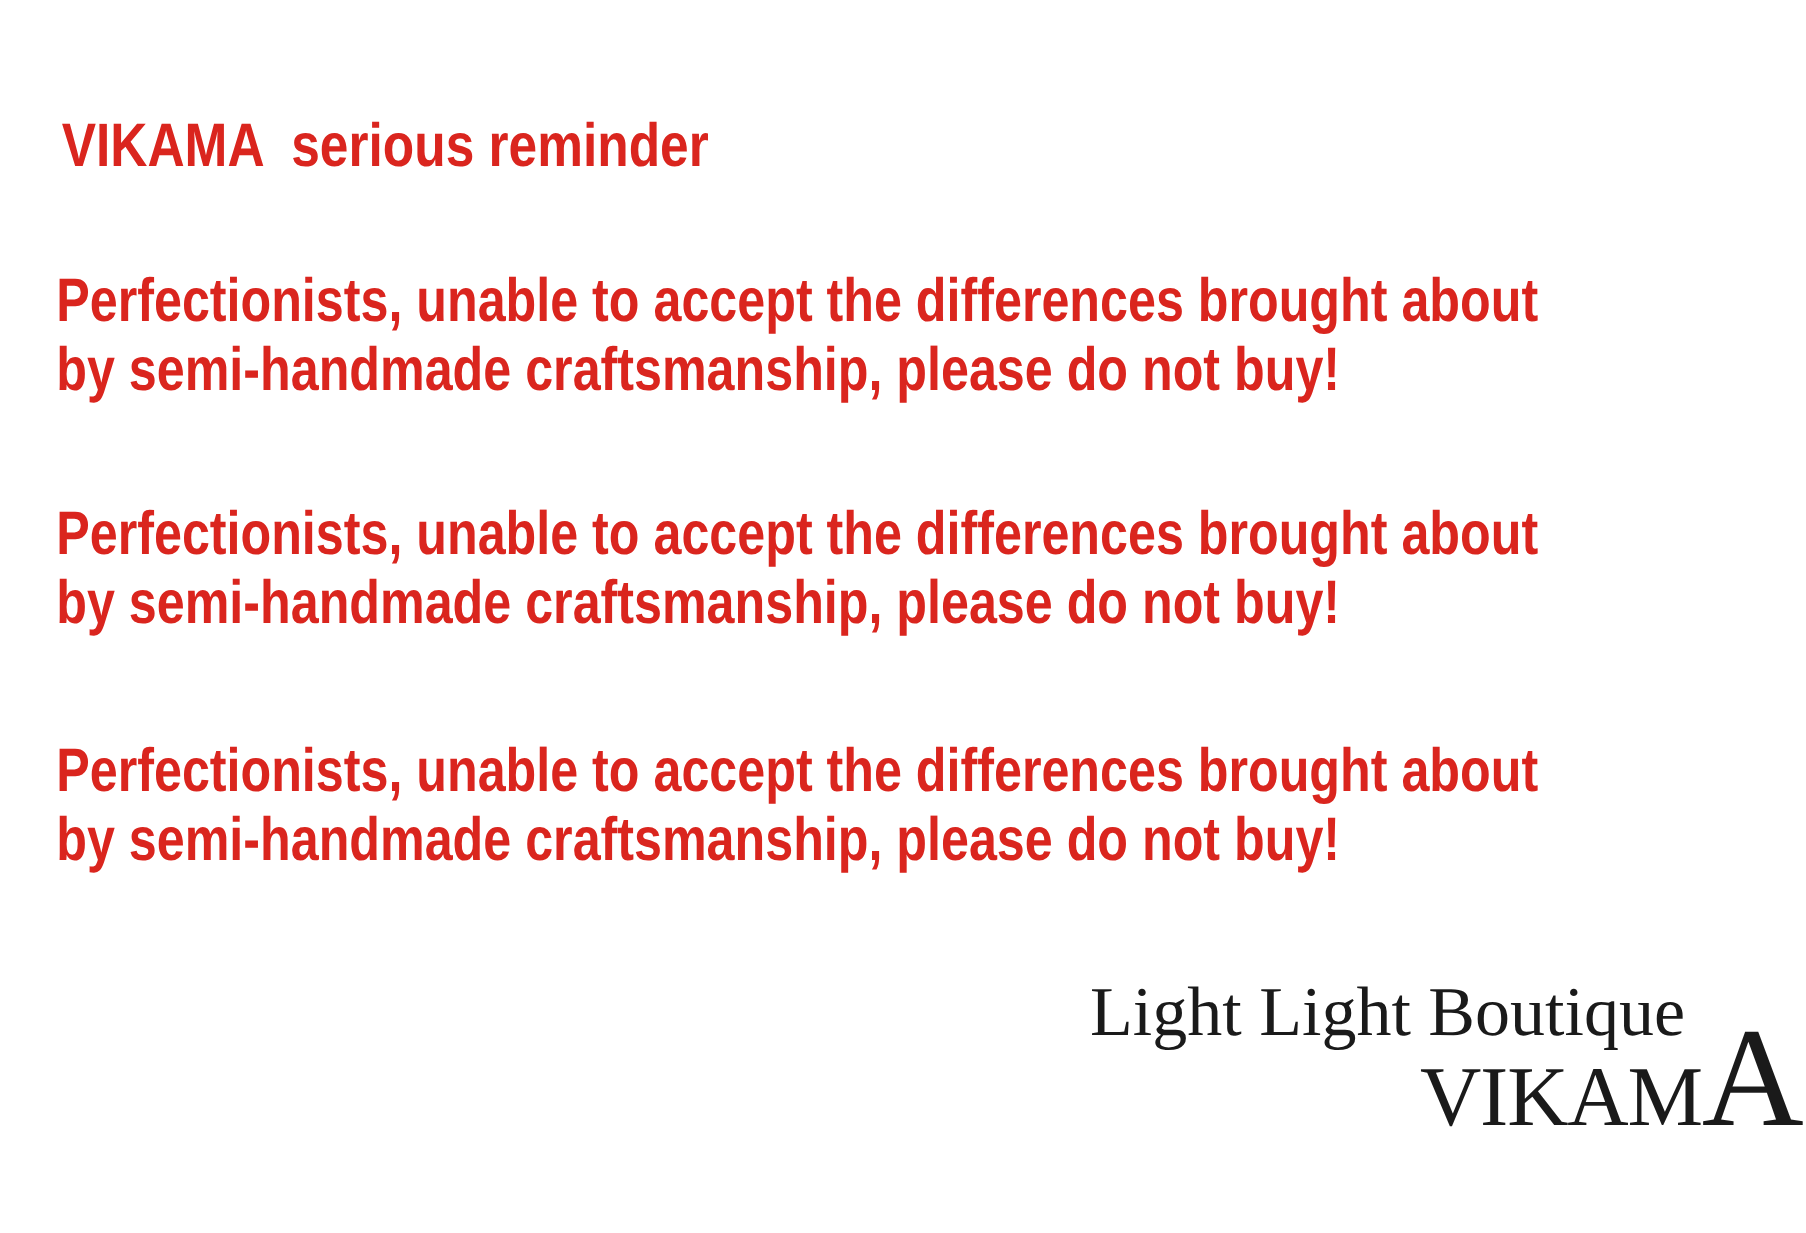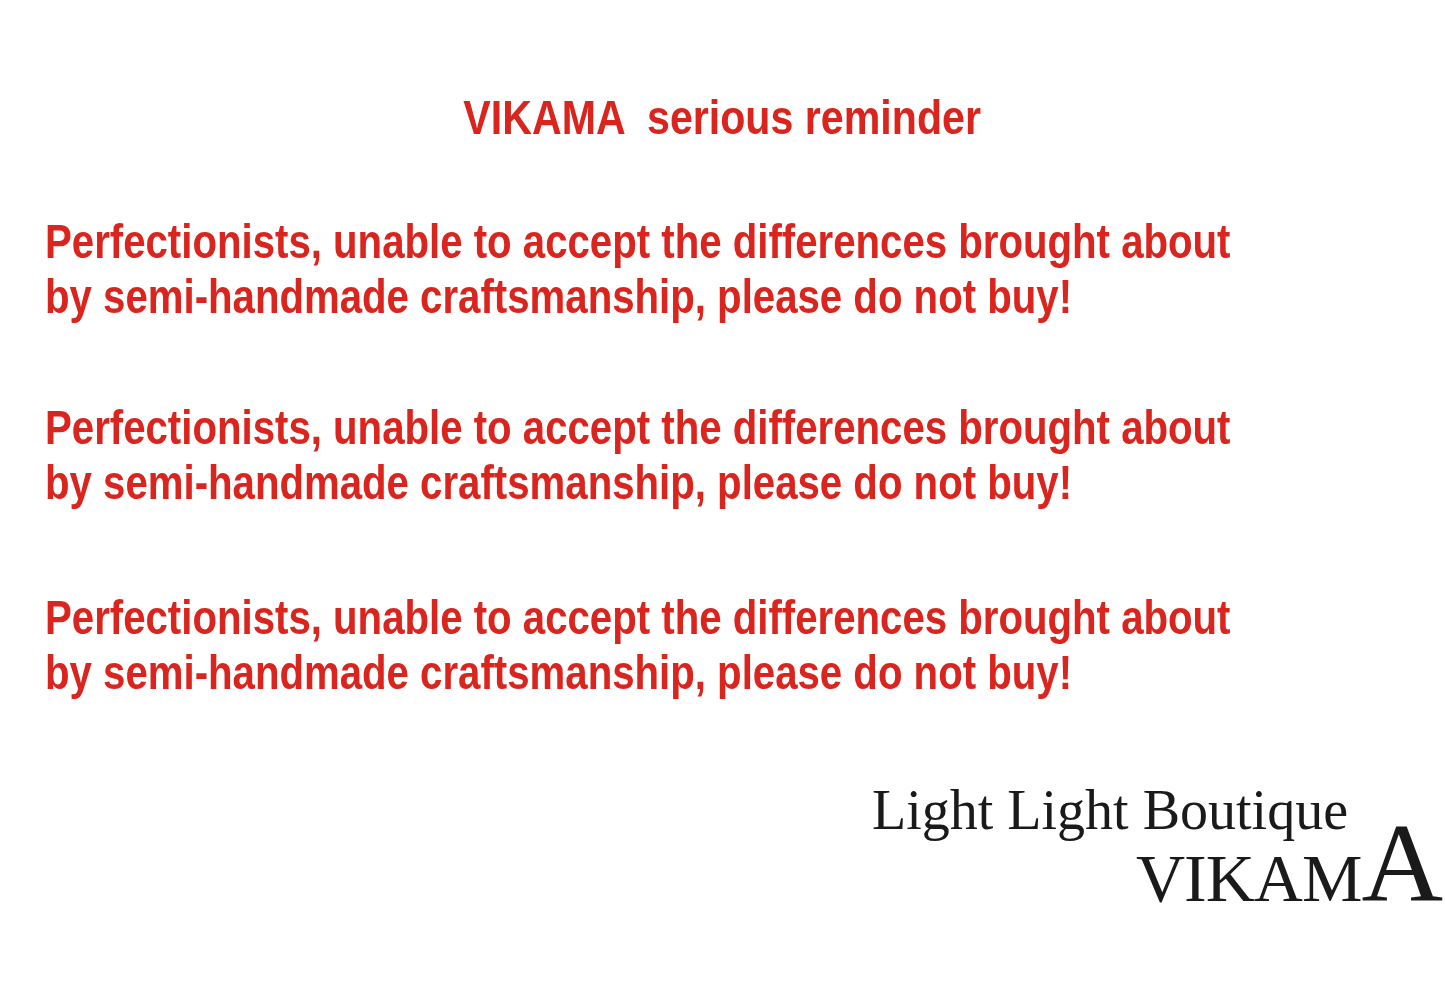--- a/index.html
+++ b/index.html
@@ -15,21 +15,20 @@
     overflow: hidden;
     font-family: "Liberation Sans", sans-serif;
   }
 
   
   .title-row {
     position: absolute;
     top: 90px;
     left: 0;
     width: 100%;
-    text-align: center;
     line-height: 55px;
   }
   .title-text {
     display: inline-block;
     font-size: 49px;
     font-weight: bold;
     color: var(--warning-red, #da251e);
     white-space: pre;              
     transform: scaleX(0.84);      
     transform-origin: 50% 50%;

